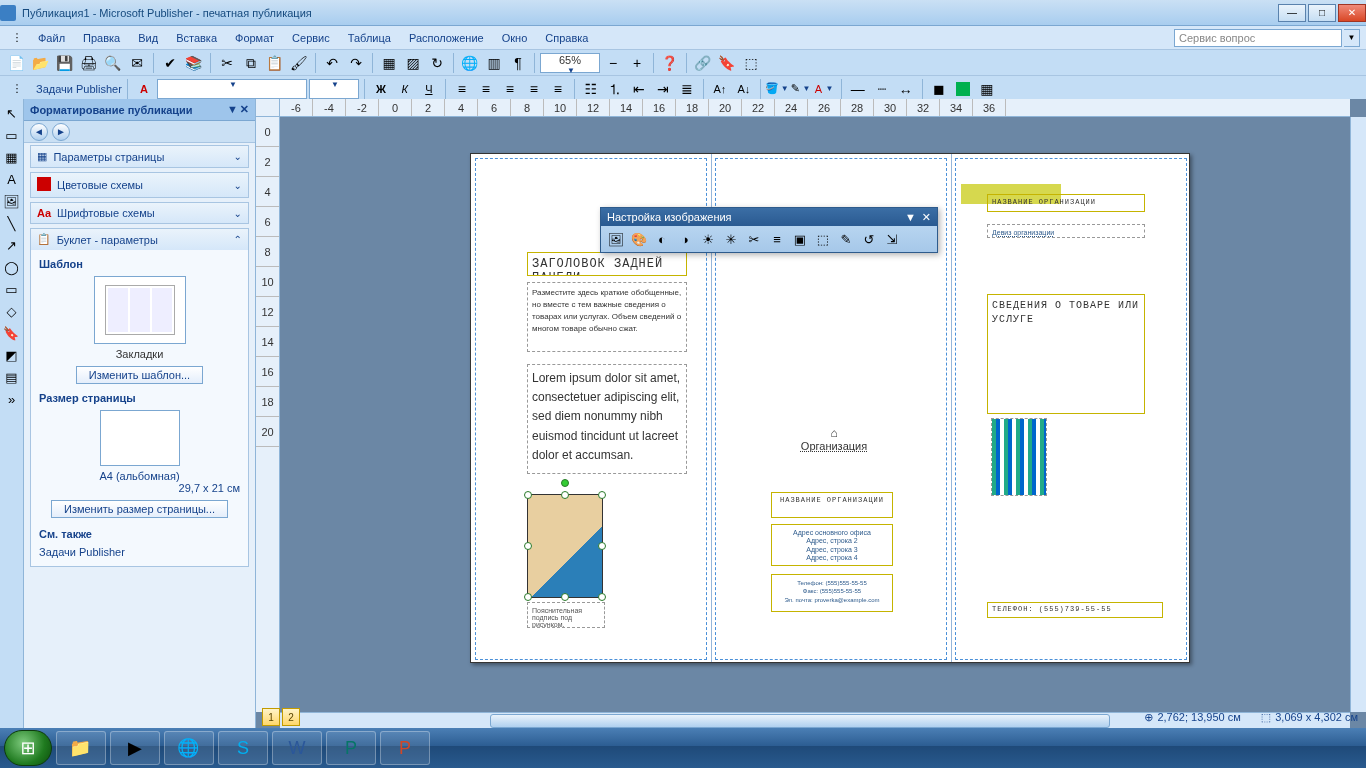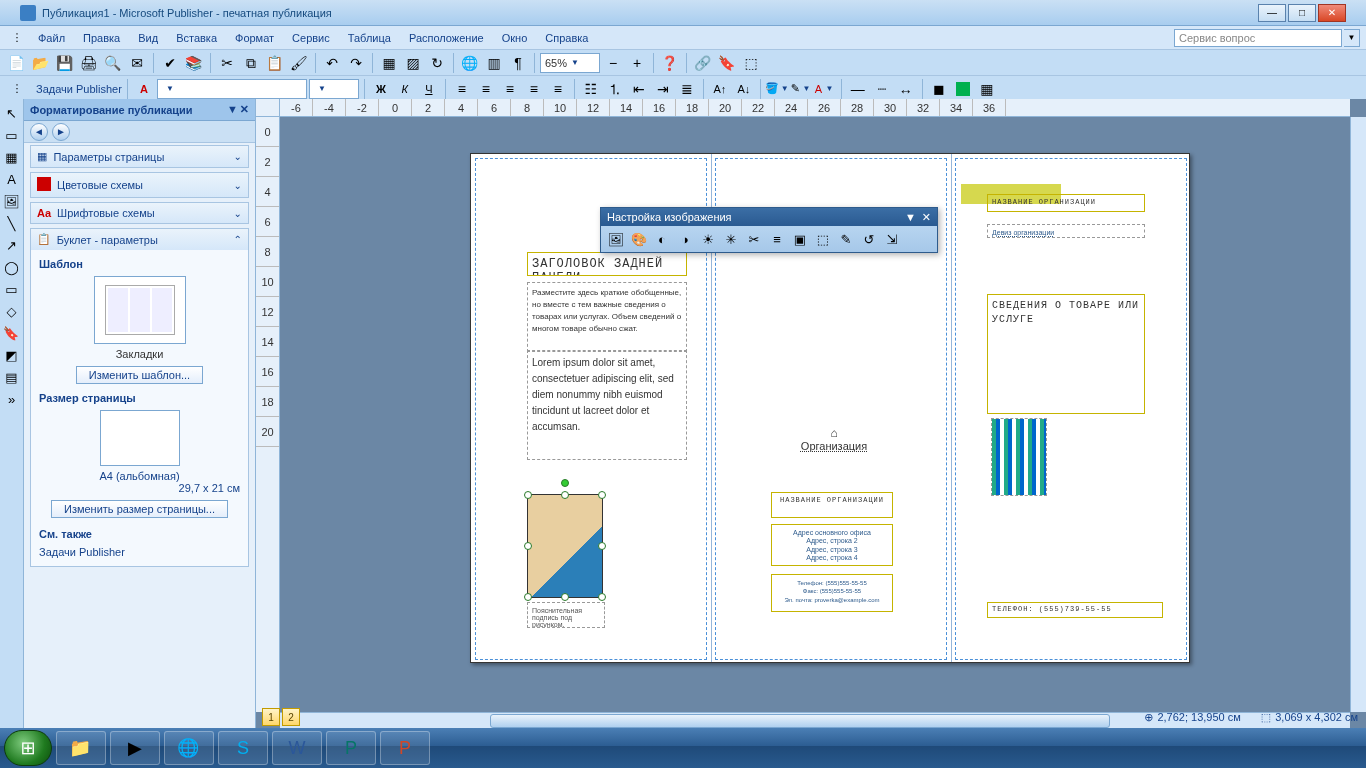--- a/index.html
+++ b/index.html
@@ -1,36 +1,36 @@
 <!DOCTYPE html>
 <html><head>
 <meta charset="utf-8">
 <style>
 * { margin: 0; padding: 0; box-sizing: border-box; font-family: Tahoma, sans-serif; font-size: 11px; }
 body { width: 1366px; height: 768px; overflow: hidden; background: #b8d6f0; position: relative; }
 
 
-.titlebar { height: 26px; background: linear-gradient(#cae0f4,#a8cdef); display: flex; align-items: center; padding: 0 20px; border-bottom: 1px solid #7ba7d1; }
+.titlebar { height: 26px; background: linear-gradient(#cae0f4,#a8cdef); display: flex; align-items: center; padding: 0 0; border-bottom: 1px solid #7ba7d1; }
 .app-icon { width: 16px; height: 16px; background: #3b7fc4; border-radius: 2px; margin-right: 6px; }
 .title-text { flex: 1; color: #154a7e; font-weight: normal; }
 .win-buttons { display: flex; gap: 2px; }
 .win-btn { width: 28px; height: 18px; border: 1px solid #5a82ad; background: linear-gradient(#eaf3fb,#c6def3); display: flex; align-items: center; justify-content: center; font-size: 10px; cursor: default; }
 .win-btn.close { background: linear-gradient(#f08b7a,#d94726); color: #fff; border-color: #a03524; }
 
 
 .menubar { height: 24px; background: #d5e7f9; display: flex; align-items: center; padding: 0 6px; gap: 2px; border-bottom: 1px solid #a8c5e2; }
 .menu-item { padding: 2px 8px; color: #15428b; cursor: default; }
 .help-box { margin-left: auto; width: 168px; height: 18px; background: #fff; border: 1px solid #7ba7d1; display: flex; align-items: center; padding: 0 4px; color: #888; }
 .help-arrow { width: 16px; height: 18px; background: #d5e7f9; border: 1px solid #7ba7d1; border-left: none; display:flex; align-items:center; justify-content:center; font-size:8px; }
 
 
 .toolbar { height: 26px; background: #c3ddf5; display: flex; align-items: center; padding: 0 6px; gap: 2px; border-bottom: 1px solid #a8c5e2; }
 .tb-btn { width: 22px; height: 22px; display: flex; align-items: center; justify-content: center; border:1px solid transparent; cursor: default; }
 .tb-sep { width: 1px; height: 20px; background: #8fb5d8; margin: 0 3px; }
-.tb-combo { height: 20px; background: #fff; border: 1px solid #7ba7d1; display:flex; align-items:center; padding:0 4px; color:#333; }
+.tb-combo { height: 20px; background: #fff; border: 1px solid #7ba7d1; display:flex; align-items:center; padding:0 4px; color:#333;flex-direction:column; }
 .tb-arrow { width:12px; display:flex; align-items:center; justify-content:center; font-size:8px; color:#15428b; margin-left:2px; }
 .glyph { font-size: 14px; line-height:1; }
 .task-link { color:#15428b; margin-left:6px; }
 
 
 .main-area { position:absolute; top:99px; left:0; right:0; bottom:40px; display:flex; }
 .left-tools { width: 24px; background:#c3ddf5; border-right:1px solid #8fb5d8; display:flex; flex-direction:column; gap:2px; padding:4px 0; align-items:center; }
 .lt-btn { width:20px; height:20px; display:flex; align-items:center; justify-content:center; font-size:13px; cursor:default; border:1px solid transparent;}
 
 
@@ -343,21 +343,21 @@
     <div class="doc-viewport">
       <div class="page">
         <div class="margin mg1"></div>
         <div class="margin mg2"></div>
         <div class="margin mg3"></div>
         <div class="fold" style="left:240px"></div>
         <div class="fold" style="left:480px"></div>
 
         <div class="txtbox yellow-rule" style="top:98px;left:56px;width:160px;height:24px;font-family:'Courier New';letter-spacing:1px;font-size:12px">ЗАГОЛОВОК ЗАДНЕЙ ПАНЕЛИ</div>
         <div class="txtbox" style="top:128px;left:56px;width:160px;height:70px;line-height:1.5">Разместите здесь краткие обобщенные, но вместе с тем важные сведения о товарах или услугах. Объем сведений о многом товаре обычно сжат.</div>
-        <div class="txtbox" style="top:196px;left:56px;width:160px;height:110px;line-height:1.6;font-size:10px">Lorem ipsum dolor sit amet, consectetuer adipiscing elit, sed diem nonummy nibh euismod tincidunt ut lacreet dolor et accumsan.</div>
+        <div class="txtbox" style="top:210px;left:56px;width:160px;height:110px;line-height:1.6;font-size:12px">Lorem ipsum dolor sit amet, consectetuer adipiscing elit, sed diem nonummy nibh euismod tincidunt ut lacreet dolor et accumsan.</div>
         <div class="sel-img" style="top:340px;left:56px;width:76px;height:104px">
           <div class="imgph"></div>
           <div class="handle h-nw"></div>
           <div class="handle h-n"></div>
           <div class="handle h-ne"></div>
           <div class="handle h-w"></div>
           <div class="handle h-e"></div>
           <div class="handle h-sw"></div>
           <div class="handle h-s"></div>
           <div class="handle h-se"></div>

